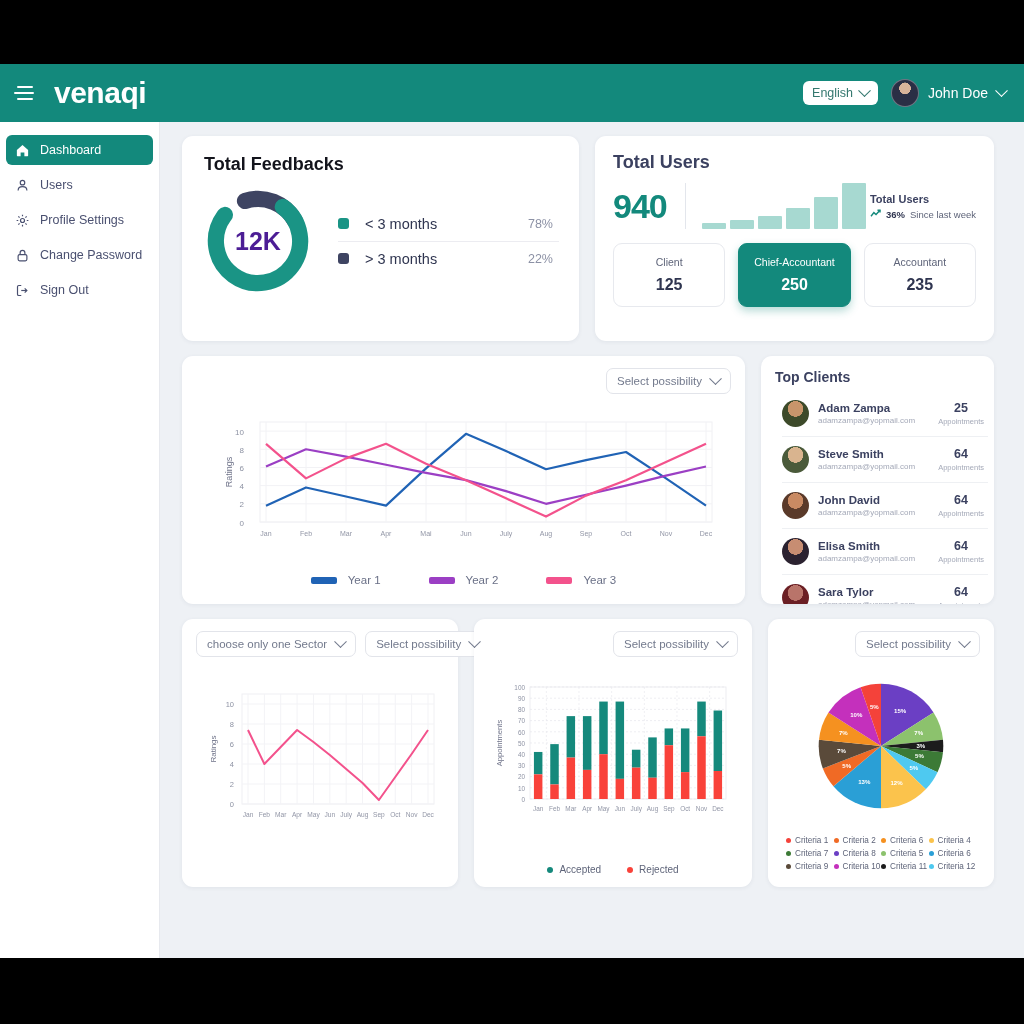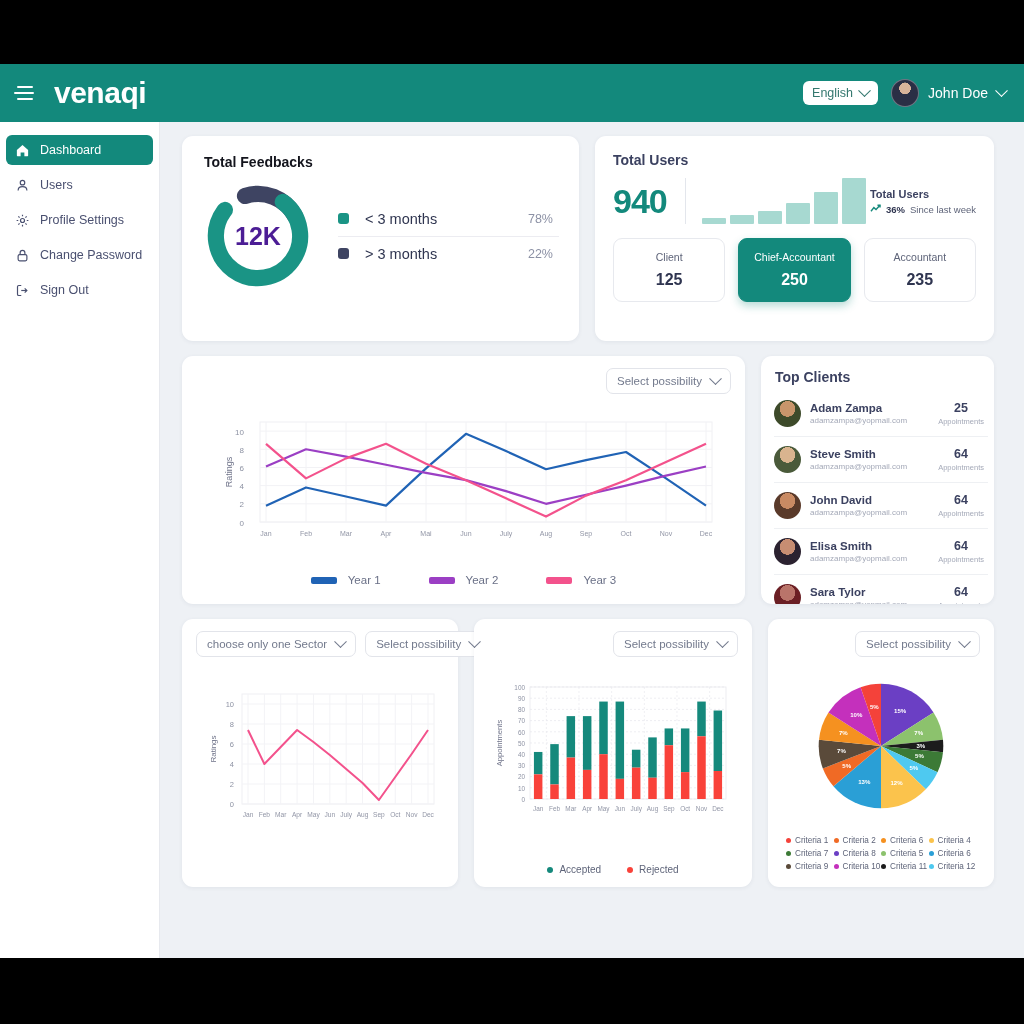--- a/index.html
+++ b/index.html
@@ -57,21 +57,21 @@
     font-size: 12.5px; color: #4a5070;
   }
   .nav-item.active { background: #13897c; color: #fff; }
   .nav-ico { width: 15px; height: 15px; flex: none; display: block; }
   .main {
     flex: 1; background: #eef1f5; padding: 14px 30px 18px 22px;
     display: flex; flex-direction: column; gap: 15px; min-width: 0;
   }
   .card { background: #fff; border-radius: 11px; box-shadow: 0 1px 4px rgba(40,50,80,.07); }
   .row { display: flex; gap: 16px; }
-  .card-title { font-size: 14px; font-weight: bold; color: #2f3550; }
+  .card-title { font-size: 18px; font-weight: bold; color: #2f3550; }
   
   .feedback { width: 397px; padding: 18px 20px 14px 22px; flex: none; }
   .fb-title { color: #13141c; }
   .fb-body { display: flex; align-items: center; margin-top: 12px; }
   .donut { width: 108px; height: 108px; flex: none; position: relative; }
   .donut .num {
     position: absolute; inset: 0; display: flex; align-items: center;
     justify-content: center; font-size: 25px; font-weight: bold; color: #4c1d95;
   }
   .legend-fb { flex: 1; margin-left: 26px; }
@@ -109,21 +109,21 @@
   }
   .sel-row { display: flex; justify-content: flex-end; gap: 9px; }
   .sel-row.left { justify-content: flex-start; }
   .chart-wrap { flex: 1; display: flex; align-items: center; justify-content: center; }
   .lg-line { display: flex; justify-content: center; gap: 48px; padding-bottom: 6px; }
   .lg-line span { display: flex; align-items: center; gap: 11px; font-size: 11.5px; color: #6a7087; }
   .lg-bar { width: 26px; height: 7px; border-radius: 2px; display: block; }
   
   .clients { width: 233px; flex: none; padding: 13px 0 0 0; display: flex; flex-direction: column; overflow: hidden; }
   .cl-title { font-size: 14px; font-weight: bold; color: #3b4160; padding: 0 14px 6px; }
-  .cl-list { flex: 1; overflow-y: auto; padding: 0 6px 0 13px; }
+  .cl-list { flex: 1; overflow-y: auto; padding: 0 6px 0 13px; margin-left: 8px; }
   .cl-list::-webkit-scrollbar { width: 4px; }
   .cl-list::-webkit-scrollbar-thumb { background: #d7dae1; border-radius: 3px; }
   .cl-item { display: flex; align-items: center; gap: 9px; padding: 9px 4px 9px 0; }
   .cl-item + .cl-item { border-top: 1px solid #eef0f3; }
   .cl-av { width: 27px; height: 27px; border-radius: 50%; flex: none; overflow: hidden; }
   .cl-txt { min-width: 0; flex: 1; }
   .cl-n { font-size: 11.5px; color: #3b4160; font-weight: 600; }
   .cl-e { font-size: 8px; color: #a4a9b8; margin-top: 2px; overflow: hidden; text-overflow: ellipsis; white-space: nowrap; }
   .cl-r { text-align: center; flex: none; }
   .cl-c { font-size: 12.5px; color: #3b4160; font-weight: 600; }

